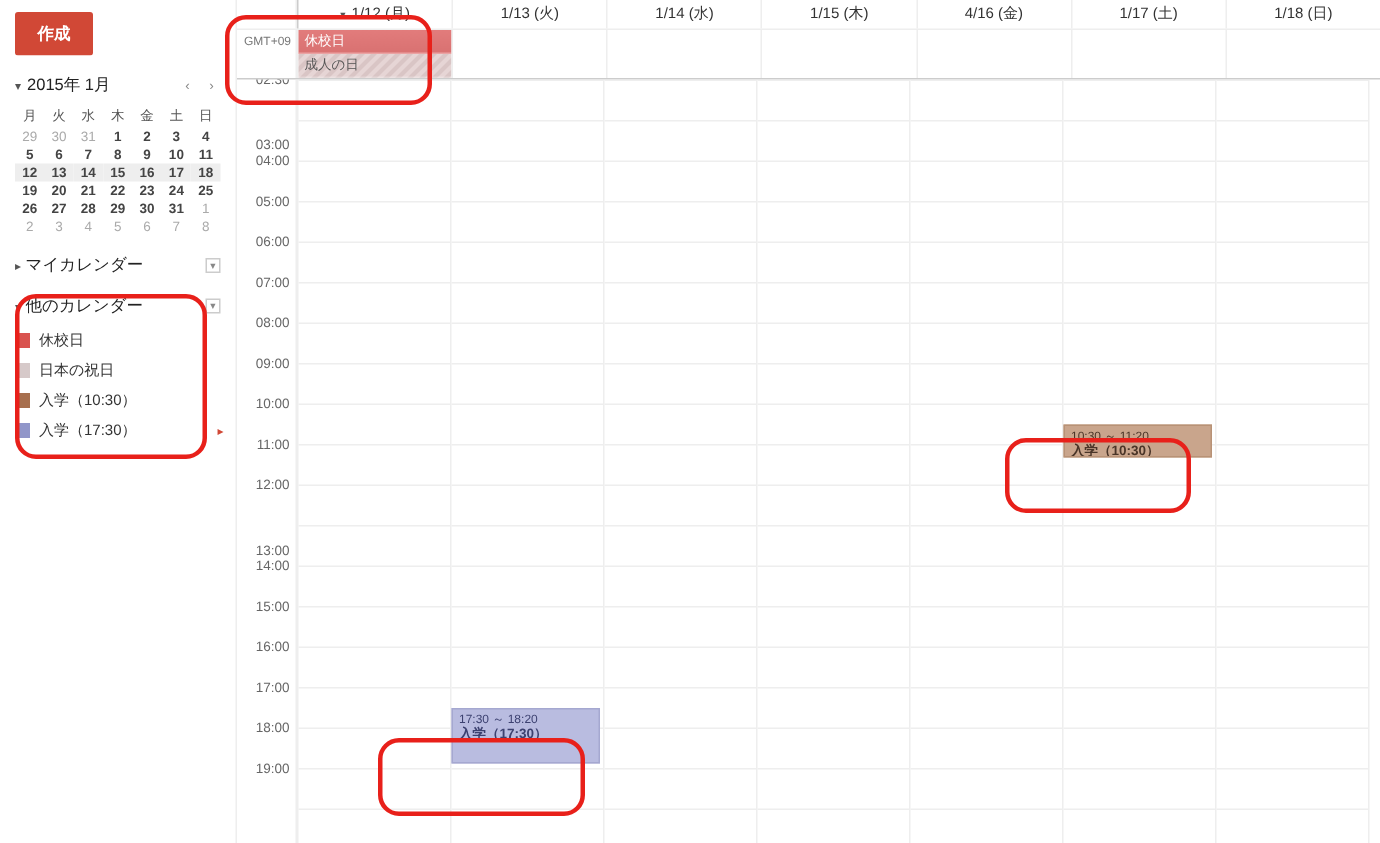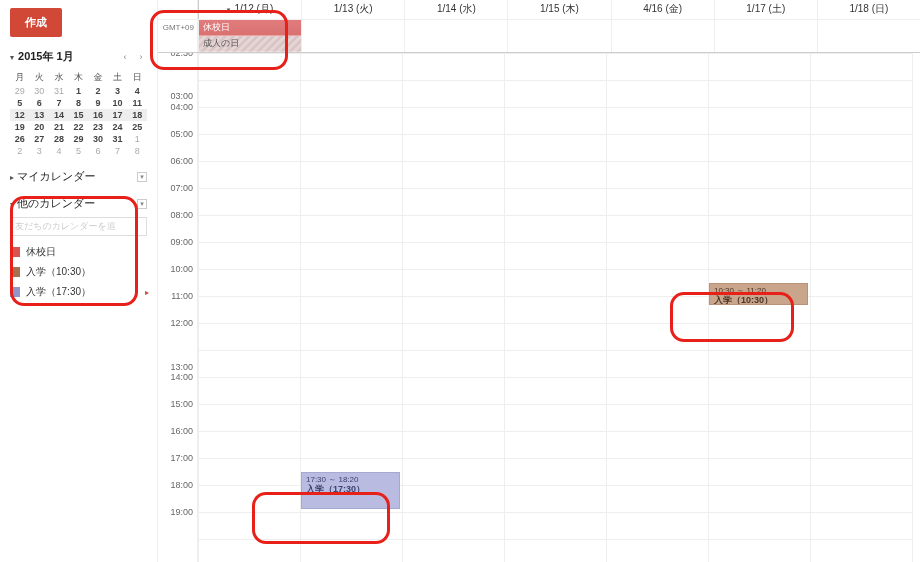--- a/index.html
+++ b/index.html
@@ -3,21 +3,21 @@
 <meta charset="utf-8">
 <style>
 * { margin: 0; padding: 0; box-sizing: border-box; font-family: Arial, "Hiragino Sans", sans-serif; }
 body { width: 920px; height: 562px; background: #fff; display: flex; overflow: hidden; }
 
 
 .sidebar { width: 158px; padding: 8px 10px; border-right: 1px solid #eee; flex-shrink: 0; }
 .create-btn { background: #d14836; color: #fff; font-size: 11px; padding: 6px 14px; border: 1px solid transparent; cursor: pointer; font-weight: bold; border-radius: 2px; }
 
 .mini-cal-header { display: flex; align-items: center; justify-content: space-between; margin-top: 12px; font-size: 11px; color: #222; }
-.mini-cal-title { font-weight: bold; margin-top: 28px; }
+.mini-cal-title { font-weight: normal; margin-top: 28px; }
 .mini-cal-nav { display: flex; gap: 4px; }
 .mini-nav-btn { width: 12px; height: 12px; color: #888; font-size: 9px; display: flex; align-items: center; justify-content: center; cursor: pointer; }
 .mini-expand { margin-right: 4px; font-size: 8px; color: #555;}
 
 .mini-cal { margin-top: 6px; }
 .mini-cal table { width: 100%; border-collapse: collapse; table-layout: fixed; font-size: 9px; color: #444; }
 .mini-cal th { font-weight: normal; color: #555; padding: 1px 0; }
 .mini-cal td { text-align: center; padding: 1px 0; cursor: pointer; }
 .mini-cal td.other { color: #aaa; }
 .mini-cal td.bold { font-weight: bold; }
@@ -164,26 +164,29 @@
   <div class="section-header">
     <span><span class="arrow">▸</span><span>マイカレンダー</span></span>
     <span class="section-box-icon">▾</span>
   </div>
 
   <div class="section-header">
     <span><span class="arrow">▾</span><span>他のカレンダー</span></span>
     <span class="section-box-icon">▾</span>
   </div>
 
-  <div class="add-input">友だちのカレンダーを追</div>
 
   <div class="cal-list" id="cal-list">
       <div class="cal-item">
         <span class="cal-swatch" style="background: rgb(217, 83, 79);"></span>
         <span>休校日</span>
+      </div>
+      <div class="cal-item">
+        <span class="cal-swatch" style="background: rgb(214, 201, 201);"></span>
+        <span>日本の祝日</span>
       </div>
       <div class="cal-item">
         <span class="cal-swatch" style="background: rgb(167, 111, 78);"></span>
         <span>入学（10:30）</span>
       </div>
       <div class="cal-item">
         <span class="cal-swatch" style="background: rgb(145, 150, 201);"></span>
         <span>入学（17:30）</span>
         <span class="more">▸</span>
       </div>

